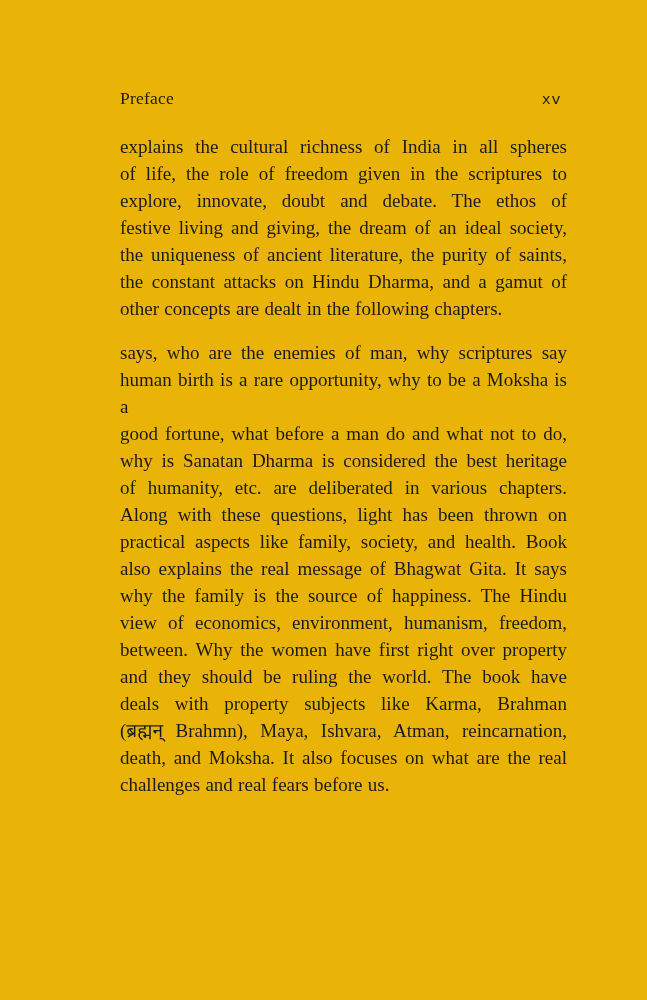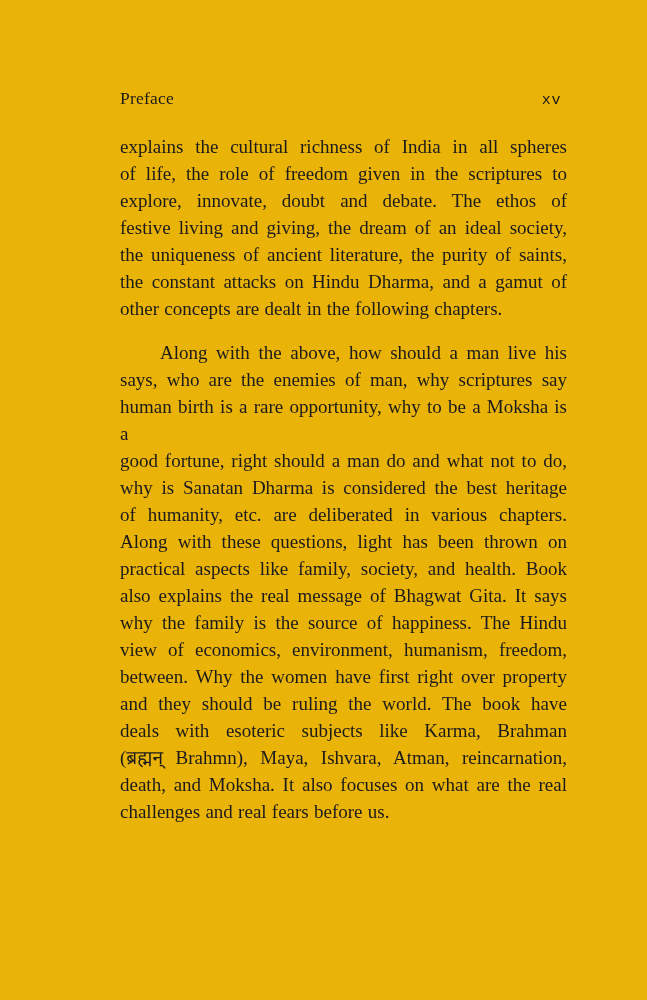--- a/index.html
+++ b/index.html
@@ -64,32 +64,31 @@
       <div class="paragraph">
         <div class="line">explains the cultural richness of India in all spheres</div>
         <div class="line">of life, the role of freedom given in the scriptures to</div>
         <div class="line">explore, innovate, doubt and debate. The ethos of</div>
         <div class="line">festive living and giving, the dream of an ideal society,</div>
         <div class="line">the uniqueness of ancient literature, the purity of saints,</div>
         <div class="line">the constant attacks on Hindu Dharma, and a gamut of</div>
         <div class="line last">other concepts are dealt in the following chapters.</div>
       </div>
       <div class="paragraph">
-        <div class="line indent">Along with the above, how should a man live his</div>
         <div class="line">says, who are the enemies of man, why scriptures say</div>
         <div class="line">human birth is a rare opportunity, why to be a Moksha is a</div>
-        <div class="line">good fortune, right should a man do and what not to do,</div>
+        <div class="line">good fortune, what before a man do and what not to do,</div>
         <div class="line">why is Sanatan Dharma is considered the best heritage</div>
         <div class="line">of humanity, etc. are deliberated in various chapters.</div>
         <div class="line">Along with these questions, light has been thrown on</div>
         <div class="line">practical aspects like family, society, and health. Book</div>
         <div class="line">also explains the real message of Bhagwat Gita. It says</div>
         <div class="line">why the family is the source of happiness.  The Hindu</div>
         <div class="line">view of economics, environment, humanism, freedom,</div>
         <div class="line">between. Why the women have first right over property</div>
         <div class="line">and they should be ruling the world.  The book have</div>
-        <div class="line">deals with esoteric subjects like Karma, Brahman</div>
+        <div class="line">deals with property subjects like Karma, Brahman</div>
         <div class="line">(ब्रह्मन् Brahmn), Maya, Ishvara, Atman, reincarnation,</div>
         <div class="line">death, and Moksha. It also focuses on what are the real</div>
         <div class="line last">challenges and real fears before us.</div>
       </div>
     </div>
 </div>
 
 </body></html>

